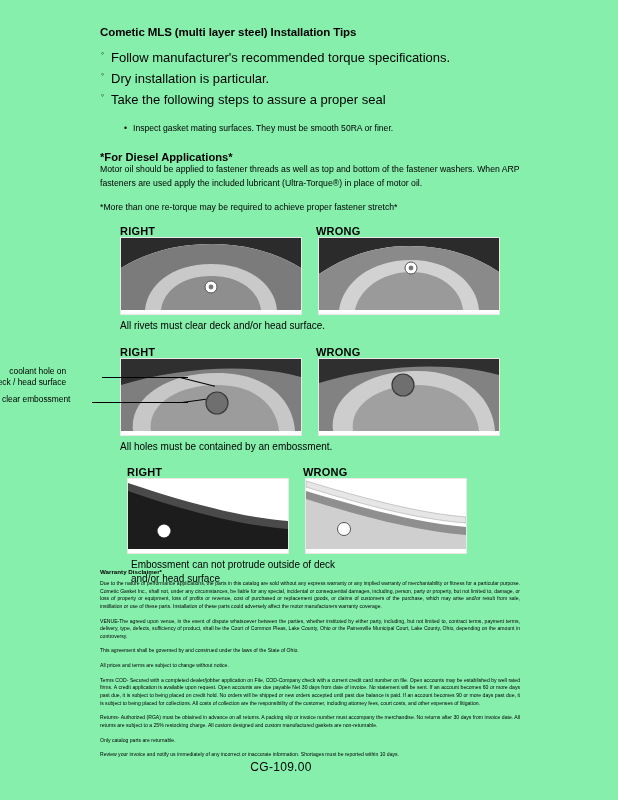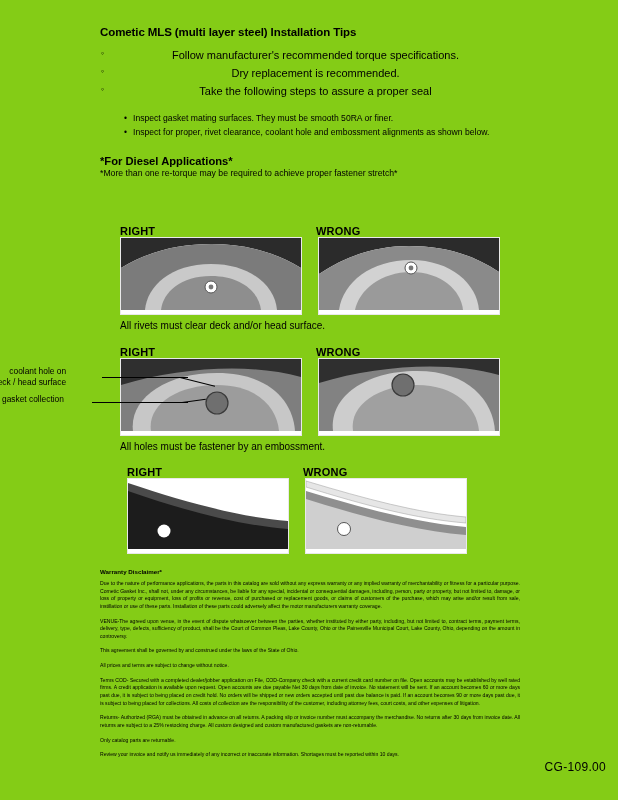--- a/index.html
+++ b/index.html
@@ -13,45 +13,44 @@
     font-family: "Liberation Sans", sans-serif;
     color: #000000;
     position: relative;
     overflow: hidden;
   }
   .page {
     position: absolute;
     left: 0; top: 0;
     width: 618px;
     height: 800px;
-    background: #84cc16;
+    background: #86efac;
   }
   .content {
     position: absolute;
     left: 100px;
     top: 26px;
     width: 420px;
   }
   h1.title {
     font-size: 11.5px;
     font-weight: bold;
     margin: 0 0 9px 0;
     letter-spacing: -0.1px;
   }
   ul.bullets {
     list-style: none;
     margin: 0;
     padding: 0;
   }
   ul.bullets > li {
-    font-size: 11px;
+    font-size: 13px;
     line-height: 1.62;
     position: relative;
     padding-left: 11px;
-    text-align: center;
   }
   ul.bullets > li::before {
     content: "\25E6";
     position: absolute;
     left: 1px;
     top: 0;
     font-size: 8.6px;
   }
   ul.subbullets {
     list-style: none;
@@ -151,45 +150,44 @@
     font-size: 5.1px;
     line-height: 1.5;
     margin: 0 0 7px 0;
     text-align: justify;
   }
   .docnum {
     position: absolute;
     left: 0;
     top: 760px;
     width: 562px;
-    text-align: right;
+    text-align: center;
     font-size: 12px;
     letter-spacing: 0.3px;
-    padding-left: 44px;
   }
 </style>
 </head>
 <body>
 
 <div class="page">
 
   <div class="content">
     <h1 class="title">Cometic MLS (multi layer steel) Installation Tips</h1>
 
     <ul class="bullets">
       <li>Follow manufacturer's recommended torque specifications.</li>
-      <li>Dry replacement is recommended.</li>
+      <li>Dry installation is particular.</li>
       <li>Take the following steps to assure a proper seal</li>
     </ul>
     <ul class="subbullets">
       <li>Inspect gasket mating surfaces.  They must be smooth 50RA or finer.</li>
-      <li>Inspect for proper, rivet clearance, coolant hole and embossment alignments as shown below.</li>
     </ul>
 
     <h2 class="subhead">*For Diesel Applications*</h2>
+    <p class="para">Motor oil should be applied to fastener threads as well as top and bottom of the fastener washers. When ARP fasteners are used apply the included lubricant (Ultra-Torque®) in place of motor oil.</p>
     <p class="para last">*More than one re-torque may be required to achieve proper fastener stretch*</p>
   </div>
 
   <div class="figures">
 
     <div class="figrow">
       <div class="figlabels">
         <div class="figlabel" style="width:180px">RIGHT</div>
         <div class="figlabel" style="width:180px">WRONG</div>
       </div>
@@ -240,31 +238,31 @@
           <svg width="180" height="72" viewBox="0 0 180 72">
             <rect x="0" y="0" width="180" height="72" fill="#ffffff"></rect>
             <path d="M0,0 H180 V72 H0 Z" fill="#828282"></path>
             <path d="M0,0 H180 V16 C130,2 60,6 0,24 Z" fill="#2f2f2f"></path>
             <path d="M14,72 C10,38 46,12 98,12 C150,12 174,42 176,72 Z" fill="#cdcdcd"></path>
             <path d="M34,72 C30,46 60,26 98,26 C136,26 158,48 160,72 Z" fill="#a0a0a0"></path>
             <circle cx="84" cy="26" r="11" fill="#6f6f6f" stroke="#3a3a3a" stroke-width="1.2"></circle>
           </svg>
         </div>
       </div>
-      <div class="caption">All holes must be fastener by an embossment.</div>
+      <div class="caption">All holes must be contained by an embossment.</div>
 
       <div class="callout" style="left:-127px; top:20px;">
         <span>coolant hole on</span><br>
         <span>deck / head surface</span>
       </div>
       <div class="leader" style="left:-18px; top:31px; width:86px;"></div>
       <div class="leader" style="left:60px; top:31px; width:36px; transform:rotate(14deg); transform-origin:left center;"></div>
 
       <div class="callout" style="left:-118px; top:48px;">
-        <span>gasket collection</span>
+        <span>clear embossment</span>
       </div>
       <div class="leader" style="left:-28px; top:56px; width:96px;"></div>
       <div class="leader" style="left:62px; top:56px; width:24px; transform:rotate(-8deg); transform-origin:left center;"></div>
     </div>
 
     <div class="figrow" style="margin-left:7px">
       <div class="figlabels">
         <div class="figlabel" style="width:160px">RIGHT</div>
         <div class="figlabel" style="width:160px">WRONG</div>
       </div>
@@ -280,20 +278,24 @@
         </div>
         <div class="panel">
           <svg width="160" height="70" viewBox="0 0 160 70">
             <rect x="0" y="0" width="160" height="70" fill="#ffffff"></rect>
             <path d="M0,18 C60,36 112,50 160,54 V70 H0 Z" fill="#cfcfcf"></path>
             <path d="M0,12 C60,30 112,44 160,48 L160,56 C110,52 58,38 0,20 Z" fill="#8f8f8f"></path>
             <path d="M0,2 C60,20 112,34 160,38 L160,44 C110,40 58,26 0,8 Z" fill="#e6e6e6" stroke="#aaa" stroke-width="0.6"></path>
             <circle cx="38" cy="50" r="6.5" fill="#ffffff" stroke="#555" stroke-width="1"></circle>
           </svg>
         </div>
+      </div>
+      <div class="caption indent">
+        <span>Embossment can not protrude outside of deck</span><br>
+        <span>and/or head surface</span>
       </div>
     </div>
 
   </div>
 
   <div class="warranty">
     <h3>Warranty Disclaimer*</h3>
     <p>Due to the nature of performance applications, the parts in this catalog are sold without any express warranty or any implied warranty of merchantability or fitness for a particular purpose.  Cometic Gasket Inc., shall not, under any circumstances, be liable for any special, incidental or consequential damages, including, person, party or property, but not limited to, damage, or loss of property or equipment, loss of profits or revenue, cost of purchased or replacement goods, or claims of customers of the purchase, which may arise and/or result from sale, instillation or use of these parts.  Installation of these parts could adversely affect the motor manufacturers warranty coverage.</p>
     <p>VENUE-The agreed upon venue, in the event of dispute whatsoever between the parties, whether instituted by either party, including, but not limited to, contract terms, payment terms, delivery, type, defects, sufficiency of product, shall be the Court of Common Pleas, Lake County, Ohio or the Painesville Municipal Court, Lake County, Ohio, depending on the amount in controversy.</p>
     <p>This agreement shall be governed by and construed under the laws of the State of Ohio.</p>

